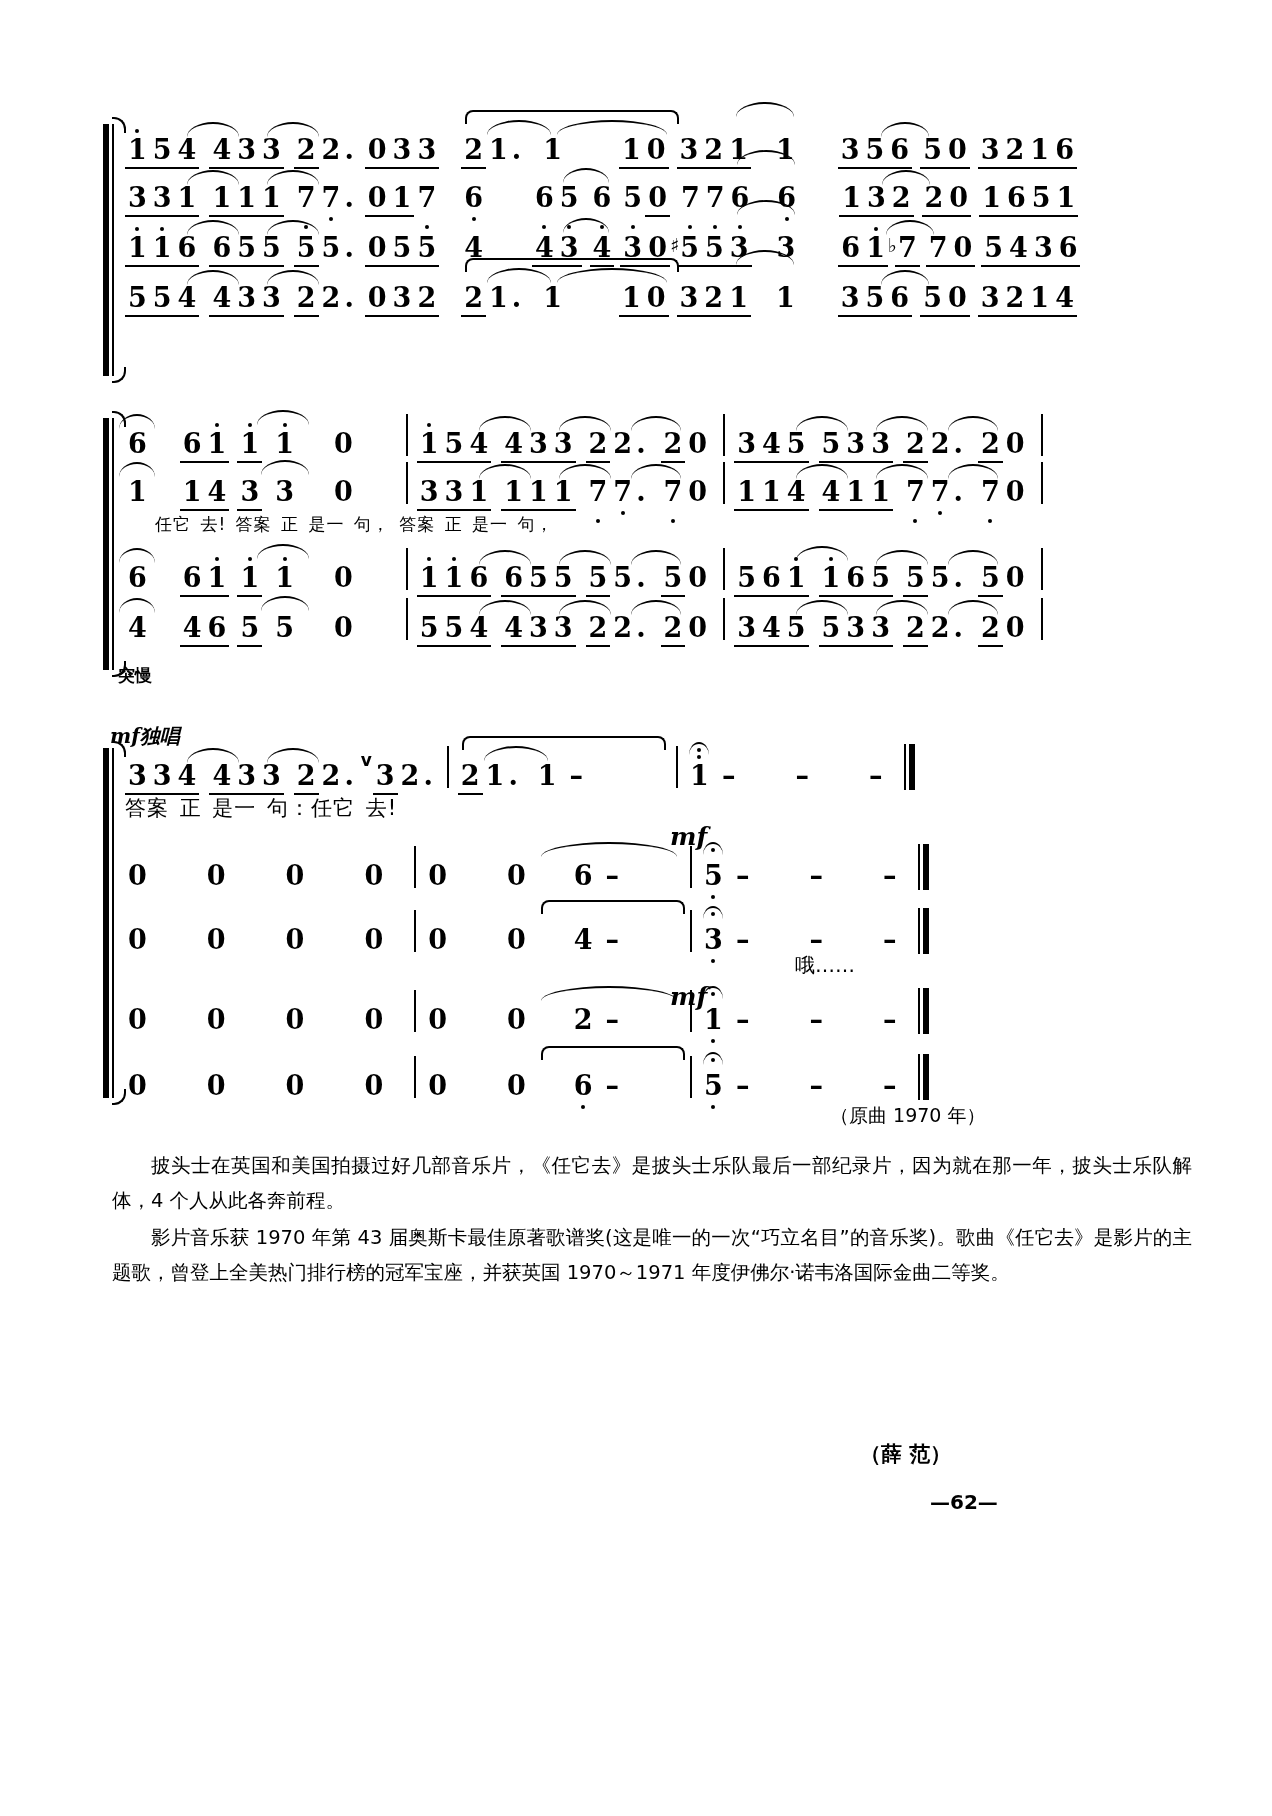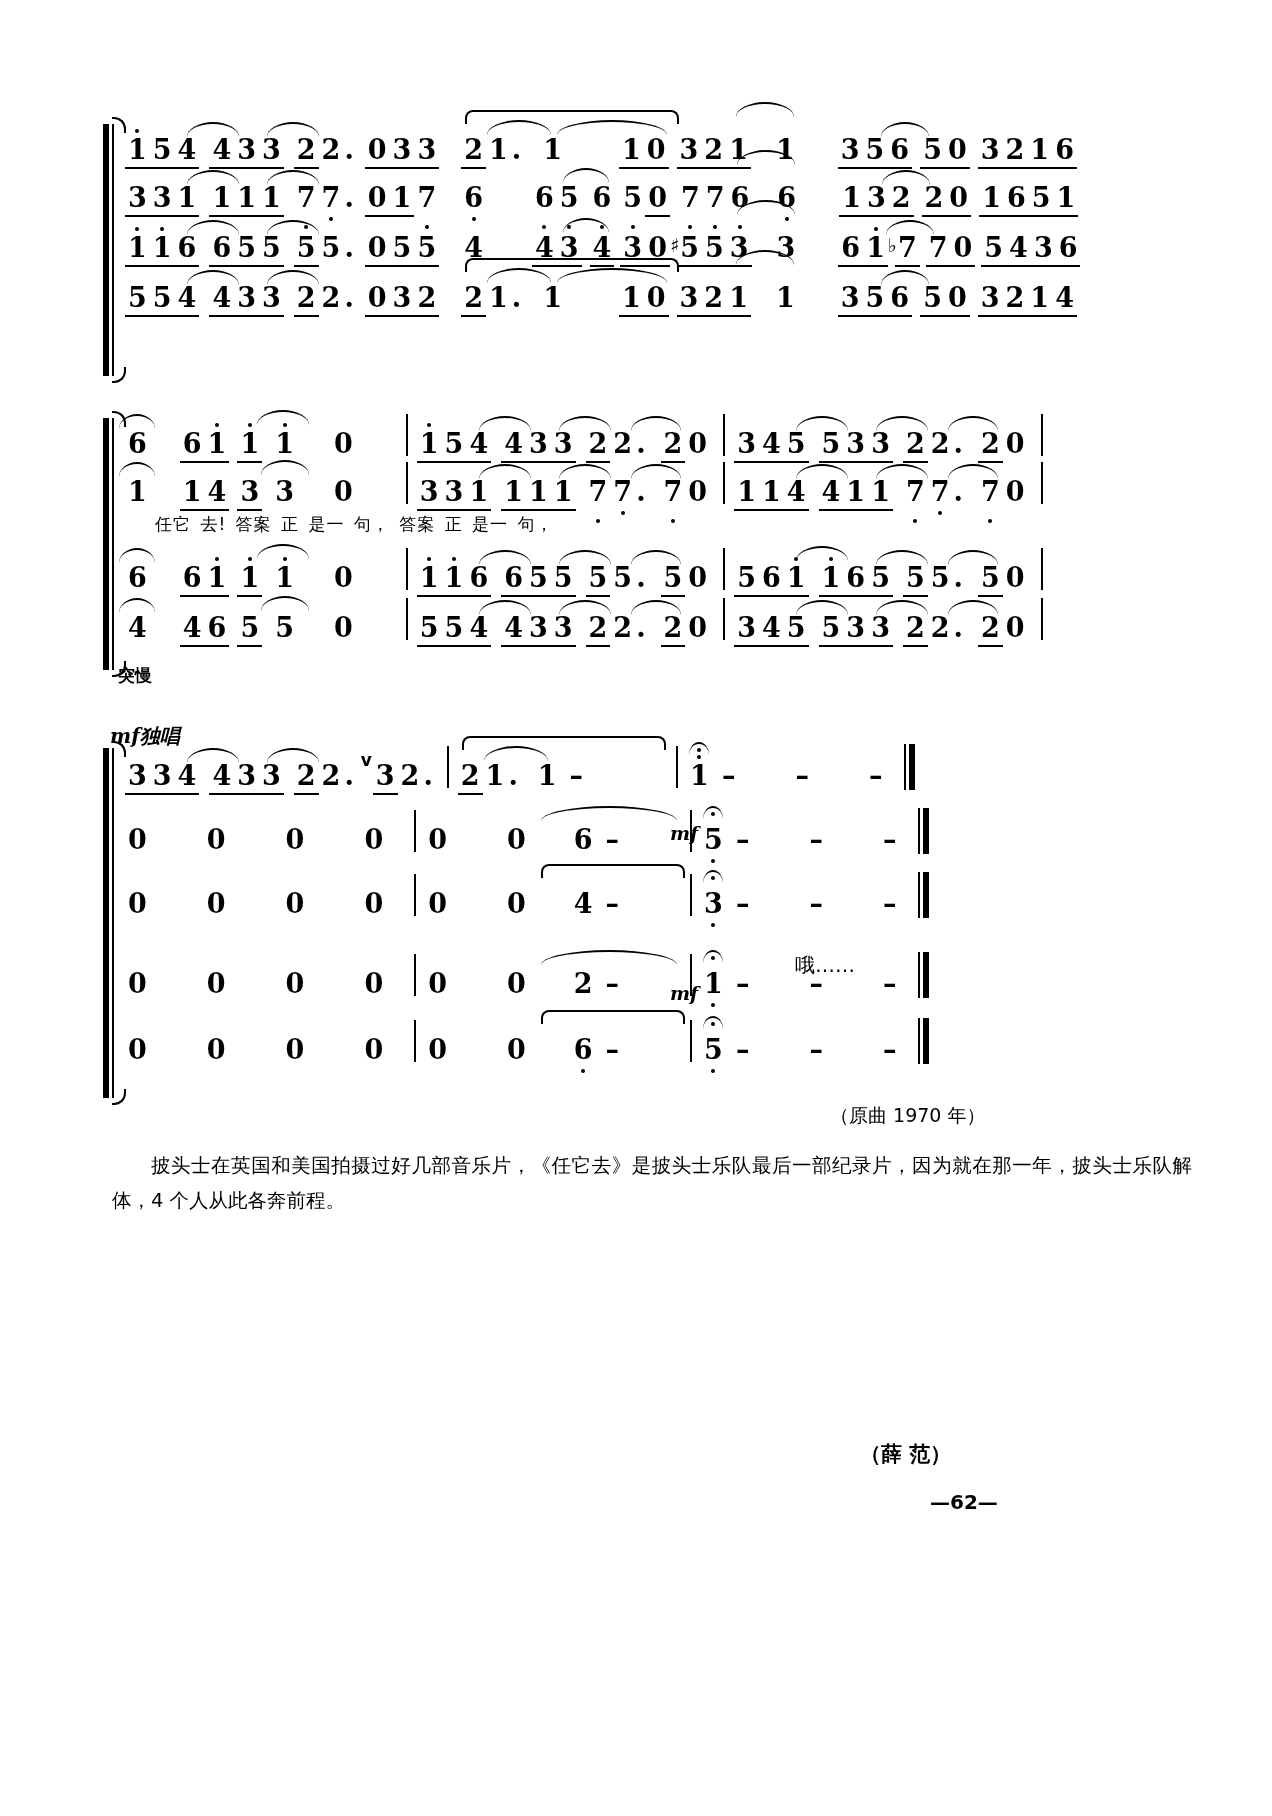--- a/index.html
+++ b/index.html
@@ -111,21 +111,21 @@
   }
   .ferm::after{content:"";position:absolute;left:50%;transform:translateX(-50%);top:4px;width:4px;height:4px;border-radius:50%;background:#000;}
 
   
   .hookbr{
     position:absolute;border-top:2px solid #000;border-left:2px solid #000;border-right:2px solid #000;
     height:12px;border-radius:8px 8px 0 0;
   }
 
   .mark{
-    position:absolute;font-style:italic;font-weight:700;font-size:19px;
+    position:absolute;font-style:italic;font-weight:700;font-size:25px;
     font-family:"DejaVu Serif","Liberation Serif",serif;
   }
   .cnmark{
     position:absolute;font-weight:700;font-size:17px;
     font-family:"DejaVu Sans","Liberation Sans",sans-serif;
   }
 
   
   .credit{
     position:absolute;font-size:19px;font-family:"DejaVu Sans","Liberation Sans",serif;
@@ -694,20 +694,21 @@
         <span class="dash">–</span>
         <span style="display:inline-block;width:40px;"></span>
         <span class="dash">–</span>
       </span>
       <span class="endbar">
           <i></i>
           <i class="thick"></i>
         </span>
     </div>
 
+    <div class="lyricline" style="font-size:21px;word-spacing:3px;">答案 正   是一   句：任它   去!</div>
 
     <span class="mark" style="left:575px;top:80px;">mf</span>
 
     <div class="staffline" style="height:64px;">
       <span class="grp">
         <span class="n">0</span>
           <span style="display:inline-block;width:54px;"></span>
         <span class="n">0</span>
           <span style="display:inline-block;width:54px;"></span>
         <span class="n">0</span>
@@ -861,18 +862,19 @@
           <i></i>
           <i class="thick"></i>
         </span>
     </div>
   </div>
 
   <div class="credit" style="left:830px;top:1103px;">（原曲 1970 年）</div>
 
   <div class="prose" style="top:1148px;">
     <p>披头士在英国和美国拍摄过好几部音乐片，《任它去》是披头士乐队最后一部纪录片，因为就在那一年，披头士乐队解体，4 个人从此各奔前程。</p>
+    <p>影片音乐获 1970 年第 43 届奥斯卡最佳原著歌谱奖(这是唯一的一次“巧立名目”的音乐奖)。歌曲《任它去》是影片的主题歌，曾登上全美热门排行榜的冠军宝座，并获英国 1970～1971 年度伊佛尔·诺韦洛国际金曲二等奖。</p>
   </div>
 
   <div class="signature" style="left:860px;top:1440px;">（薛 范）</div>
   <div class="pageno" style="left:930px;top:1490px;">—62—</div>
 
 </div>
 
 </body></html>

